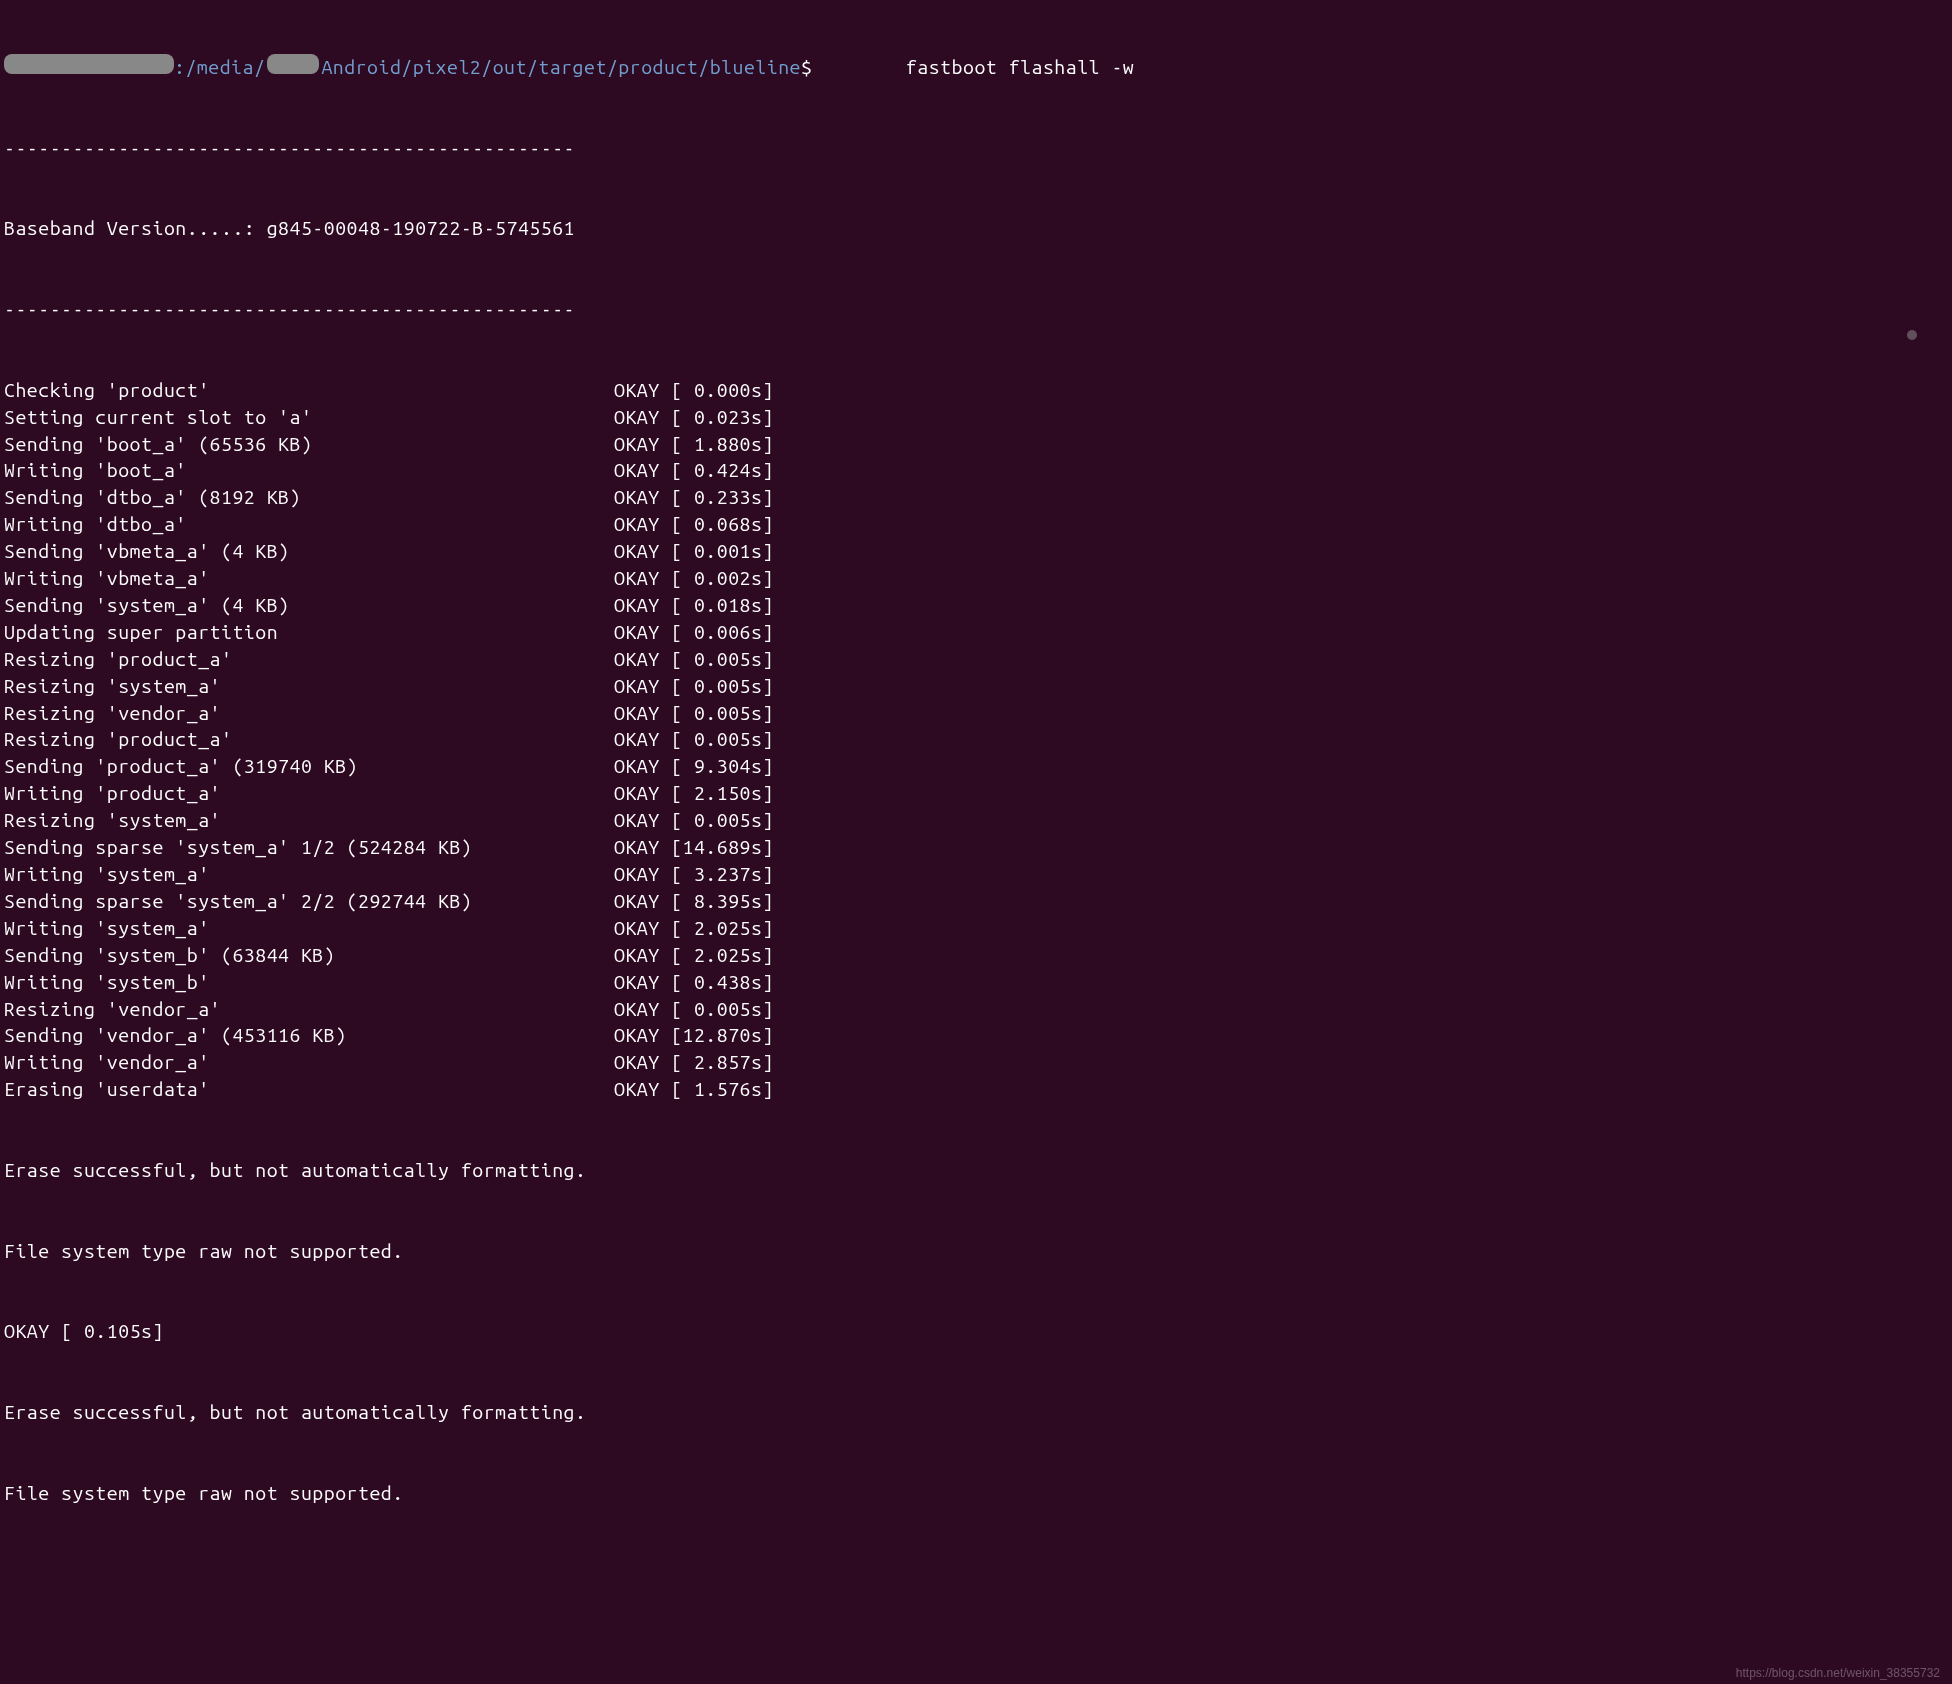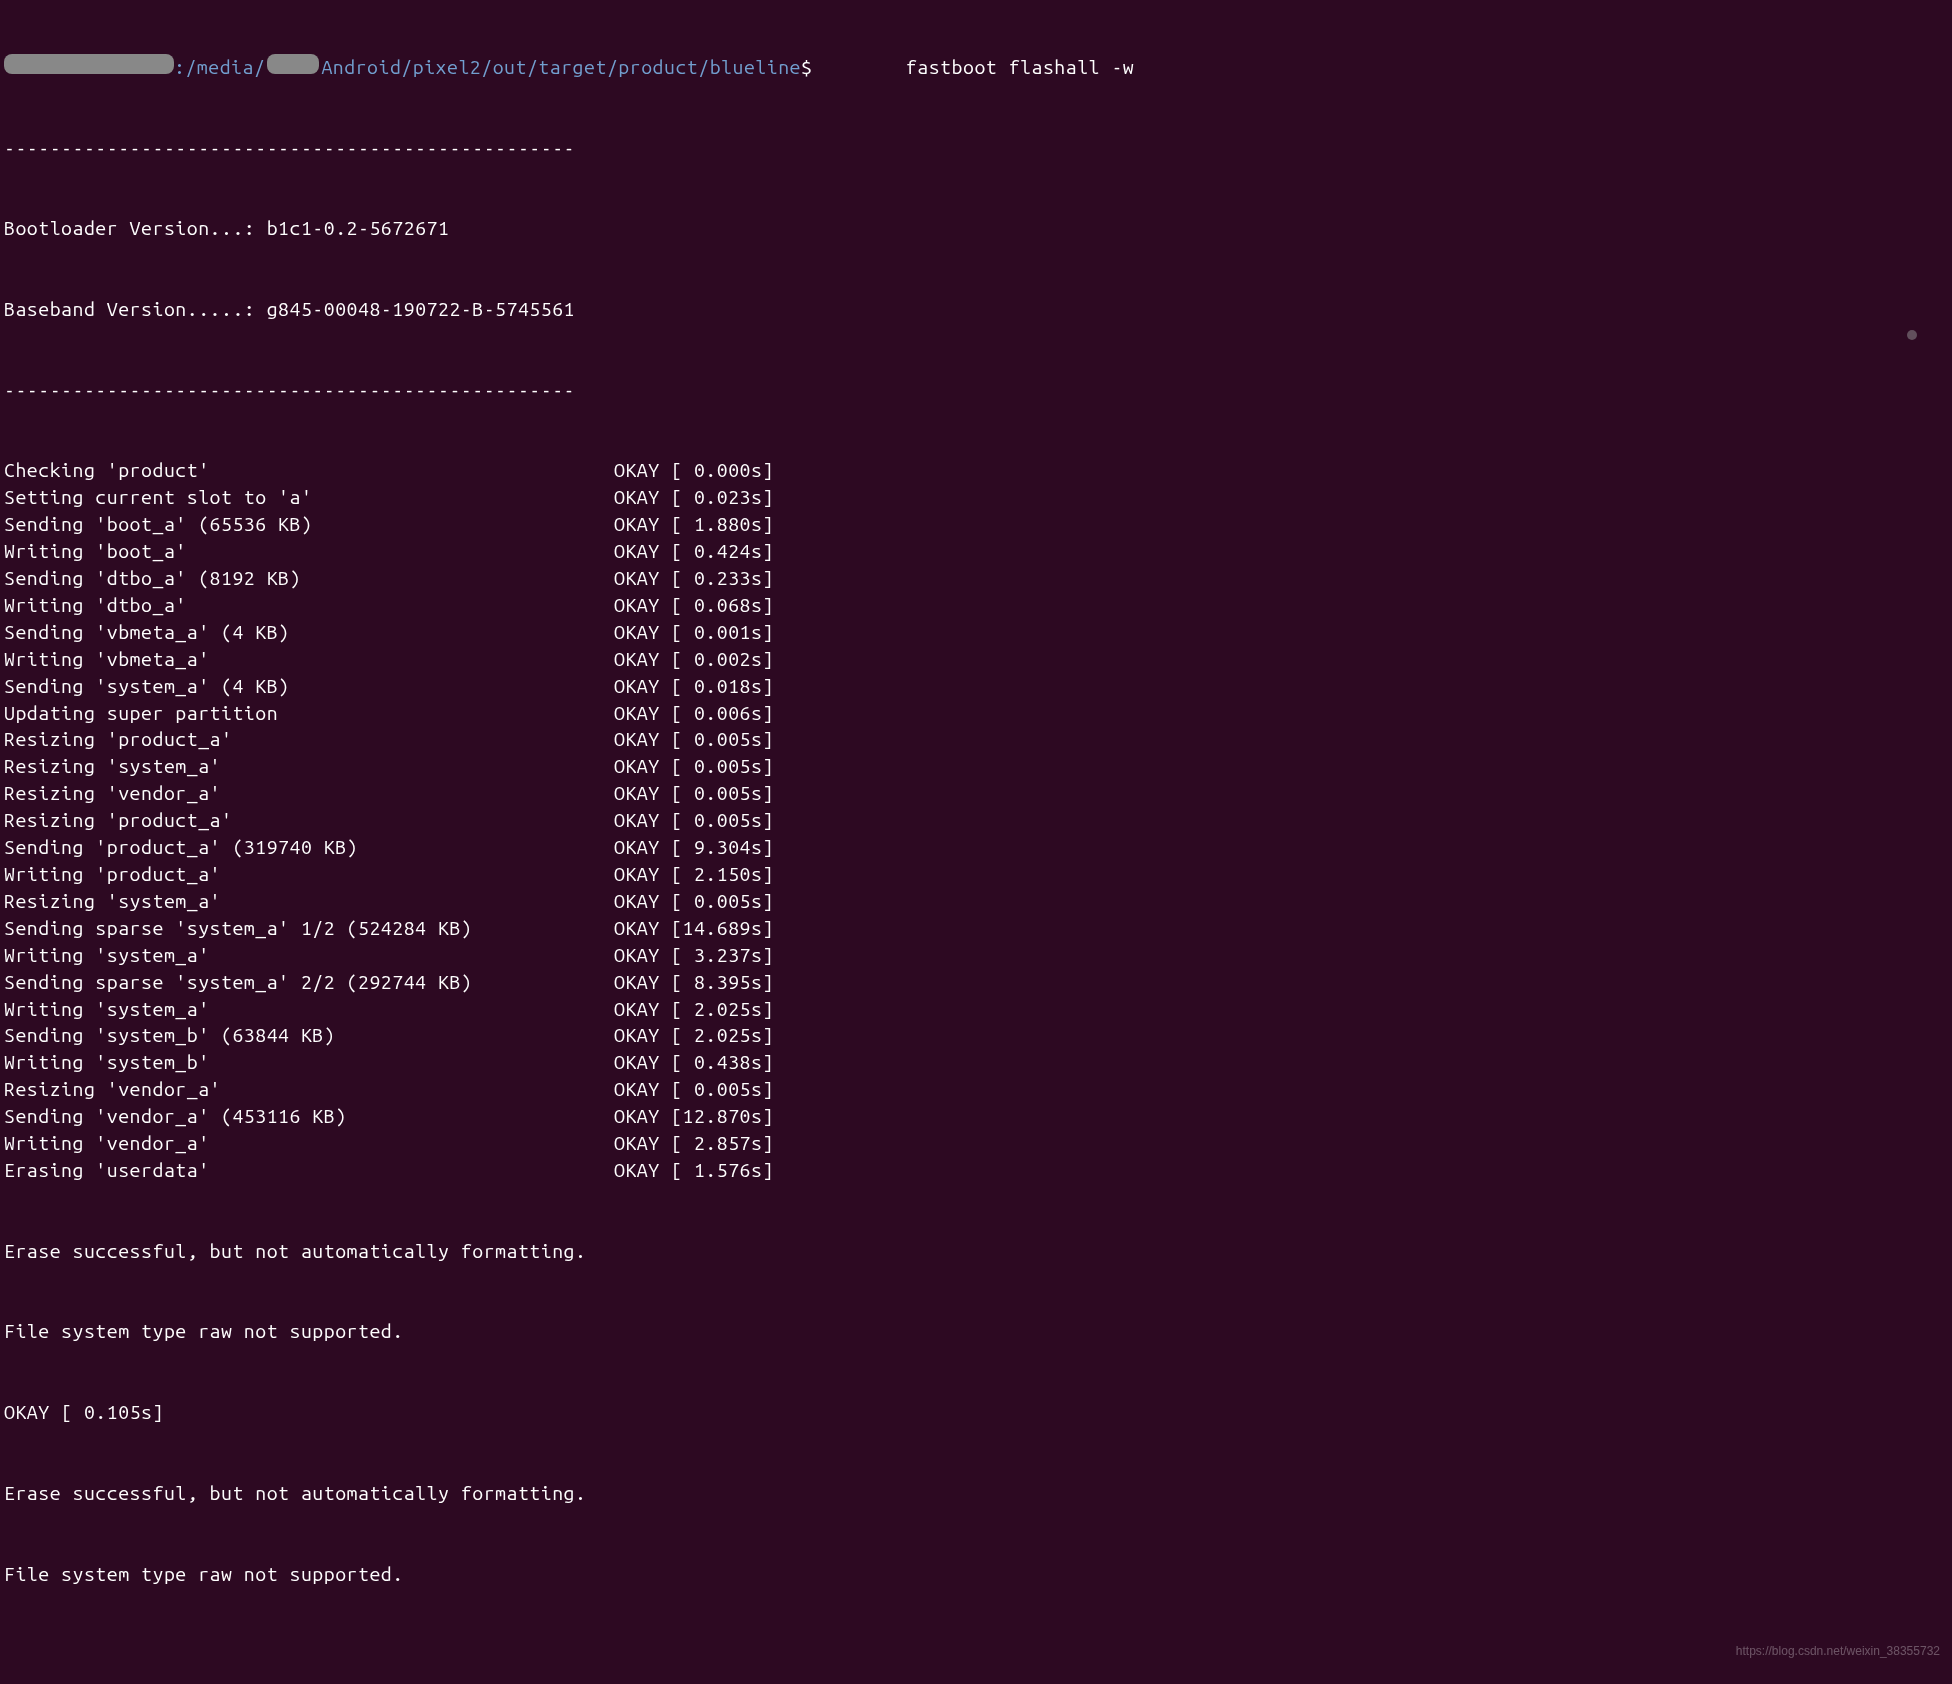--- a/index.html
+++ b/index.html
@@ -64,21 +64,21 @@
     }
     .status-action {
       width: 610px;
       flex-shrink: 0;
     }
     .status-result {
       flex-shrink: 0;
     }
     .watermark {
       position: absolute;
-      bottom: 24px;
+      bottom: 2px;
       right: 12px;
       font-size: 12px;
       color: rgba(255,255,255,0.3);
       font-family: sans-serif;
     }
     .bg-dot {
       position: absolute;
       right: 35px;
       top: 330px;
       width: 10px;
@@ -88,21 +88,20 @@
     }
   </style>
 </head>
 <body>
 
 <div class="terminal">
   <div class="prompt-line">
     <span class="redacted1"></span><span class="path">:/media/</span><span class="redacted2"></span><span class="path">Android/pixel2/out/target/product/blueline</span><span class="dollar">$</span><span class="cmd"> </span><span class="cmd">fastboot flashall -w</span>
   </div>
   <span class="line">--------------------------------------------------</span>
-  <span class="line"><span>Bootloader Version...: </span><span>b1c1-0.2-5672671</span></span>
   <span class="line"><span>Baseband Version.....: </span><span>g845-00048-190722-B-5745561</span></span>
   <span class="line">--------------------------------------------------</span>
   <div id="steps-container"><div class="status-line"><span class="status-action">Checking 'product'</span><span class="status-result">OKAY [ 0.000s]</span></div><div class="status-line"><span class="status-action">Setting current slot to 'a'</span><span class="status-result">OKAY [ 0.023s]</span></div><div class="status-line"><span class="status-action">Sending 'boot_a' (65536 KB)</span><span class="status-result">OKAY [ 1.880s]</span></div><div class="status-line"><span class="status-action">Writing 'boot_a'</span><span class="status-result">OKAY [ 0.424s]</span></div><div class="status-line"><span class="status-action">Sending 'dtbo_a' (8192 KB)</span><span class="status-result">OKAY [ 0.233s]</span></div><div class="status-line"><span class="status-action">Writing 'dtbo_a'</span><span class="status-result">OKAY [ 0.068s]</span></div><div class="status-line"><span class="status-action">Sending 'vbmeta_a' (4 KB)</span><span class="status-result">OKAY [ 0.001s]</span></div><div class="status-line"><span class="status-action">Writing 'vbmeta_a'</span><span class="status-result">OKAY [ 0.002s]</span></div><div class="status-line"><span class="status-action">Sending 'system_a' (4 KB)</span><span class="status-result">OKAY [ 0.018s]</span></div><div class="status-line"><span class="status-action">Updating super partition</span><span class="status-result">OKAY [ 0.006s]</span></div><div class="status-line"><span class="status-action">Resizing 'product_a'</span><span class="status-result">OKAY [ 0.005s]</span></div><div class="status-line"><span class="status-action">Resizing 'system_a'</span><span class="status-result">OKAY [ 0.005s]</span></div><div class="status-line"><span class="status-action">Resizing 'vendor_a'</span><span class="status-result">OKAY [ 0.005s]</span></div><div class="status-line"><span class="status-action">Resizing 'product_a'</span><span class="status-result">OKAY [ 0.005s]</span></div><div class="status-line"><span class="status-action">Sending 'product_a' (319740 KB)</span><span class="status-result">OKAY [ 9.304s]</span></div><div class="status-line"><span class="status-action">Writing 'product_a'</span><span class="status-result">OKAY [ 2.150s]</span></div><div class="status-line"><span class="status-action">Resizing 'system_a'</span><span class="status-result">OKAY [ 0.005s]</span></div><div class="status-line"><span class="status-action">Sending sparse 'system_a' 1/2 (524284 KB)</span><span class="status-result">OKAY [14.689s]</span></div><div class="status-line"><span class="status-action">Writing 'system_a'</span><span class="status-result">OKAY [ 3.237s]</span></div><div class="status-line"><span class="status-action">Sending sparse 'system_a' 2/2 (292744 KB)</span><span class="status-result">OKAY [ 8.395s]</span></div><div class="status-line"><span class="status-action">Writing 'system_a'</span><span class="status-result">OKAY [ 2.025s]</span></div><div class="status-line"><span class="status-action">Sending 'system_b' (63844 KB)</span><span class="status-result">OKAY [ 2.025s]</span></div><div class="status-line"><span class="status-action">Writing 'system_b'</span><span class="status-result">OKAY [ 0.438s]</span></div><div class="status-line"><span class="status-action">Resizing 'vendor_a'</span><span class="status-result">OKAY [ 0.005s]</span></div><div class="status-line"><span class="status-action">Sending 'vendor_a' (453116 KB)</span><span class="status-result">OKAY [12.870s]</span></div><div class="status-line"><span class="status-action">Writing 'vendor_a'</span><span class="status-result">OKAY [ 2.857s]</span></div><div class="status-line"><span class="status-action">Erasing 'userdata'</span><span class="status-result">OKAY [ 1.576s]</span></div></div>
   <span class="line">Erase successful, but not automatically formatting.</span>
   <span class="line">File system type raw not supported.</span>
   <div class="status-line">
     <span class="status-result"><span>OKAY</span> [<span id="meta-time"> 0.105s</span>]</span>
   </div>
   <span class="line">Erase successful, but not automatically formatting.</span>
   <span class="line">File system type raw not supported.</span>

